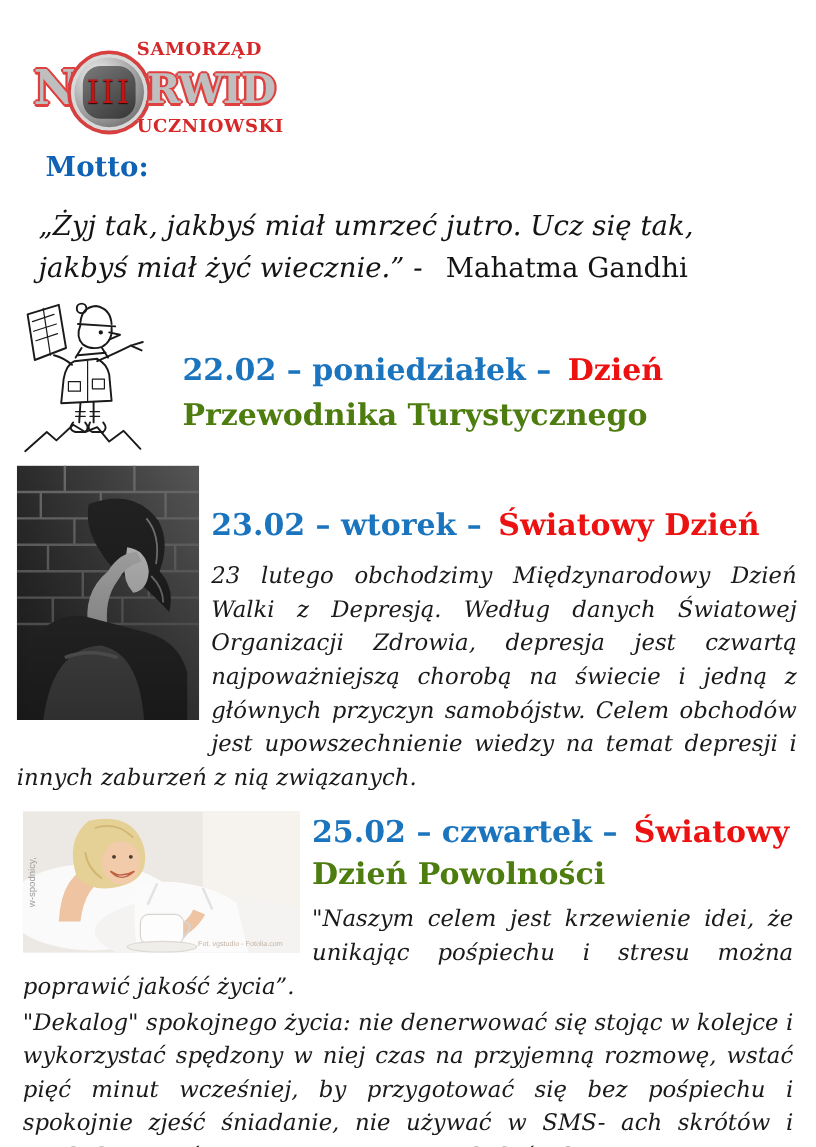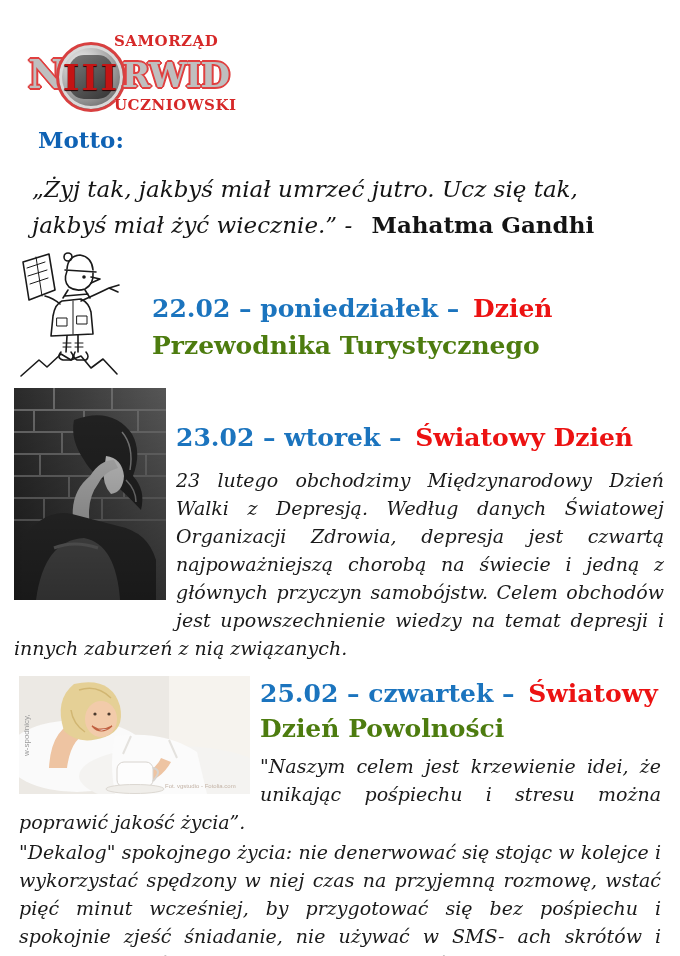--- a/index.html
+++ b/index.html
@@ -12,35 +12,35 @@
          text-shadow:-2px 0 #e04040,2px 0 #e04040,0 -2px #e04040,0 2px #e04040,
                      -1px -1px #e04040,1px 1px #e04040,1px -1px #e04040,-1px 1px #e04040,
                      0 0 2px #fff;}
   .logo-n{position:absolute;left:0;top:22px;font-size:40px;line-height:40px;}
   .logo-medal{position:absolute;left:28px;top:10px;width:64px;height:64px;border-radius:50%;
               background:radial-gradient(circle at 35% 30%,#f2f2f2,#9a9a9a 55%,#4f4f4f 95%);
               border:3px solid #d84040;box-shadow:inset 0 0 0 3px #d9d9d9;}
   .medal-core{position:absolute;left:10px;top:10px;right:10px;bottom:10px;border-radius:34%;
               background:linear-gradient(145deg,#7a7a7a,#353535);
               display:flex;align-items:center;justify-content:center;}
-  .medal-iii{color:#c41414;font-weight:bold;font-size:36px;letter-spacing:2px;
+  .medal-iii{color:#c41414;font-weight:normal;font-size:27px;letter-spacing:2px;
              text-shadow:0 1px 1px #2a0000;}
   .logo-rwid{position:absolute;left:94px;top:26px;font-size:34px;line-height:34px;letter-spacing:-1px;}
   .logo-small{position:absolute;color:#d62828;font-weight:bold;font-size:15px;letter-spacing:0.5px;
               text-shadow:0 0 1px #fff;}
   .logo-samorzad{left:86px;top:0;}
   .logo-uczniowski{left:86px;top:64px;}
 
   
   .title{position:absolute;left:262px;top:24px;font-size:32px;font-weight:bold;
          letter-spacing:1.5px;color:#23aae2;white-space:nowrap;}
   .motto-label{position:absolute;left:38px;top:126px;font-size:23px;font-weight:bold;color:#0f62b4;}
   .quote{position:absolute;left:32px;top:172px;width:616px;font-size:23px;line-height:35px;color:#141414;}
   .quote .q{font-style:italic;}
-  .quote .author{font-style:normal;margin-left:12px;font-weight:bold;}
+  .quote .author{font-style:normal;margin-left:12px;}
 
   
   .h-blue{color:#1b74be;font-weight:bold;}
   .h-red{color:#ec1212;font-weight:bold;margin-left:5px;}
   .h-red2{color:#4d7c0f;font-weight:bold;}
   .ev-heading{font-size:25px;line-height:37px;font-weight:bold;}
 
   .event1-art{position:absolute;left:15px;top:246px;}
   .event1-heading{position:absolute;left:152px;top:290px;width:520px;}
 

